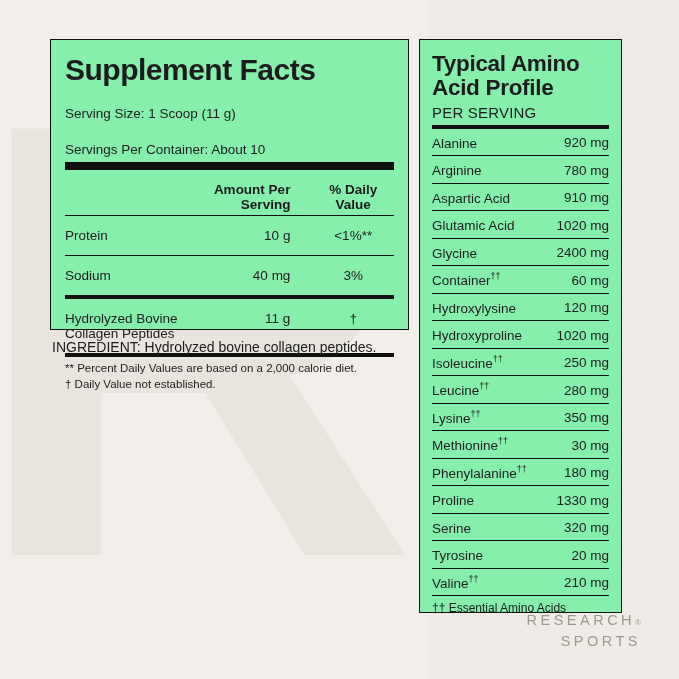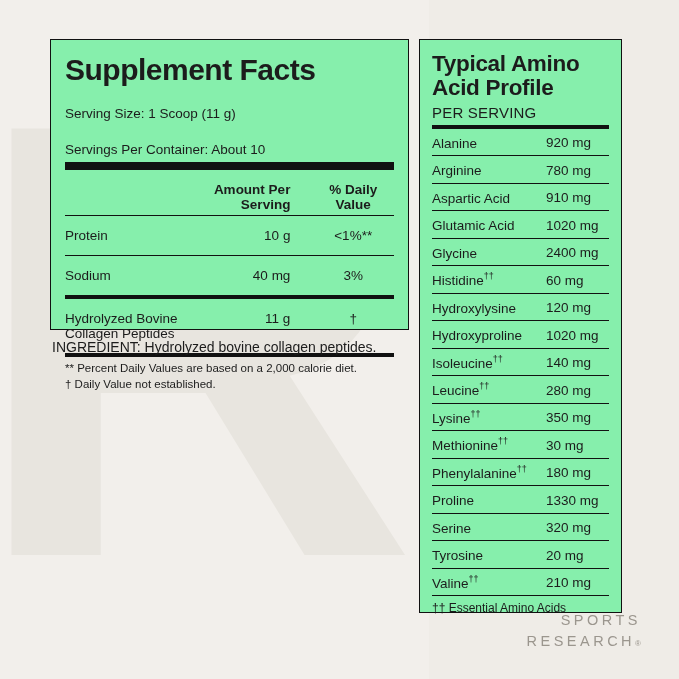--- a/index.html
+++ b/index.html
@@ -152,21 +152,21 @@
     width: 100%;
     border-collapse: collapse;
     font-size: 13.5px;
   }
   table.amino td {
     padding: 5px 0 5px 0;
     border-bottom: 1px solid #111;
     vertical-align: bottom;
   }
   table.amino td.val {
-    text-align: left;
+    text-align: right;
   }
   table.amino tr:last-child td {
     border-bottom: none;
   }
   .sup {
     font-size: 9px;
     vertical-align: super;
   }
   .amino-foot {
     font-size: 12px;
@@ -264,34 +264,34 @@
         </tr>
       <tr>
           <td><span>Glutamic Acid</span><span class="sup"></span></td>
           <td class="val">1020 mg</td>
         </tr>
       <tr>
           <td><span>Glycine</span><span class="sup"></span></td>
           <td class="val">2400 mg</td>
         </tr>
       <tr>
-          <td><span>Histidine</span><span class="sup">††</span></td>
+          <td><span>Container</span><span class="sup">††</span></td>
           <td class="val">60 mg</td>
         </tr>
       <tr>
           <td><span>Hydroxylysine</span><span class="sup"></span></td>
           <td class="val">120 mg</td>
         </tr>
       <tr>
           <td><span>Hydroxyproline</span><span class="sup"></span></td>
           <td class="val">1020 mg</td>
         </tr>
       <tr>
           <td><span>Isoleucine</span><span class="sup">††</span></td>
-          <td class="val">140 mg</td>
+          <td class="val">250 mg</td>
         </tr>
       <tr>
           <td><span>Leucine</span><span class="sup">††</span></td>
           <td class="val">280 mg</td>
         </tr>
       <tr>
           <td><span>Lysine</span><span class="sup">††</span></td>
           <td class="val">350 mg</td>
         </tr>
       <tr>
@@ -317,15 +317,15 @@
       <tr>
           <td><span>Valine</span><span class="sup">††</span></td>
           <td class="val">210 mg</td>
         </tr>
     </tbody>
   </table>
   <div class="amino-foot">†† Essential Amino Acids</div>
 </div>
 
 <div class="brand">
+  <div><span>RESEARCH</span><span class="reg">®</span></div>
   <div>SPORTS</div>
-  <div><span>RESEARCH</span><span class="reg">®</span></div>
 </div>
 
 </body></html>

